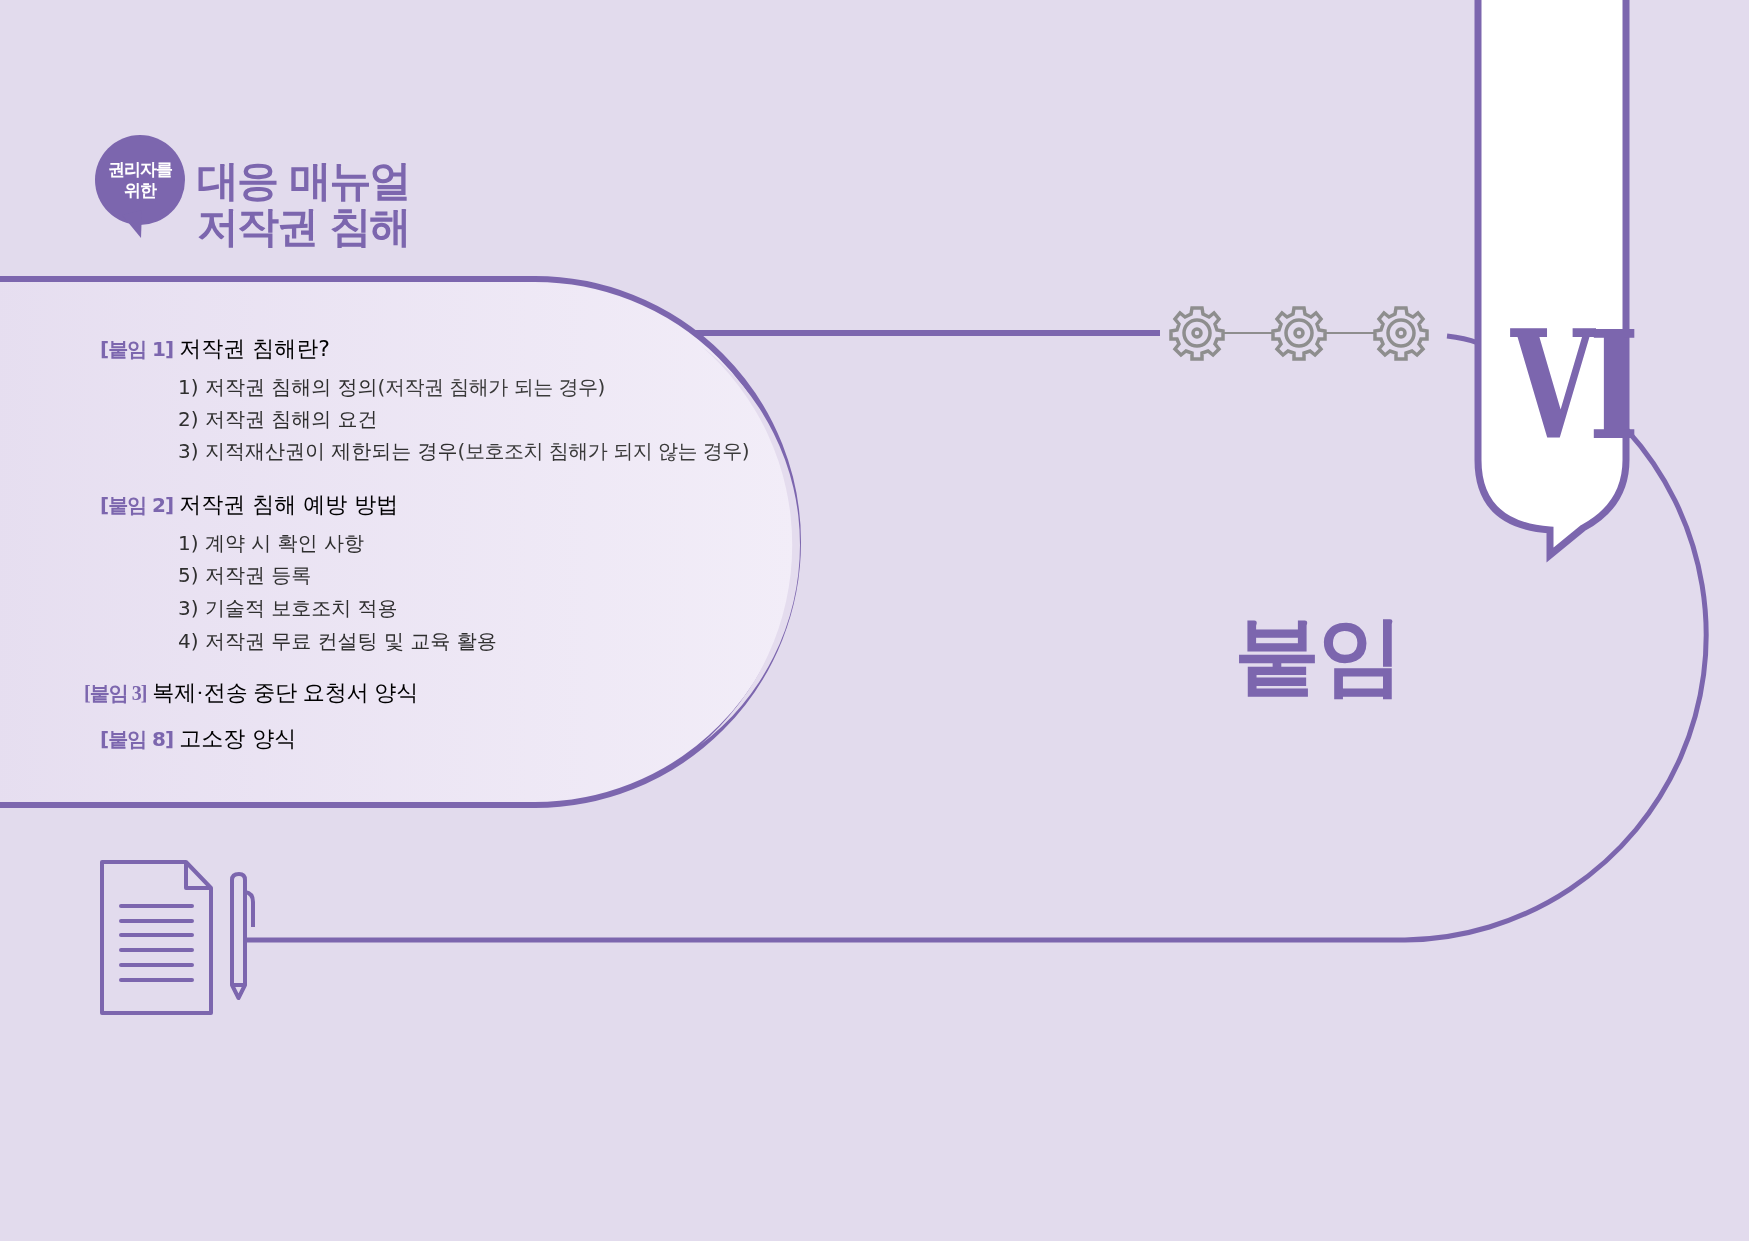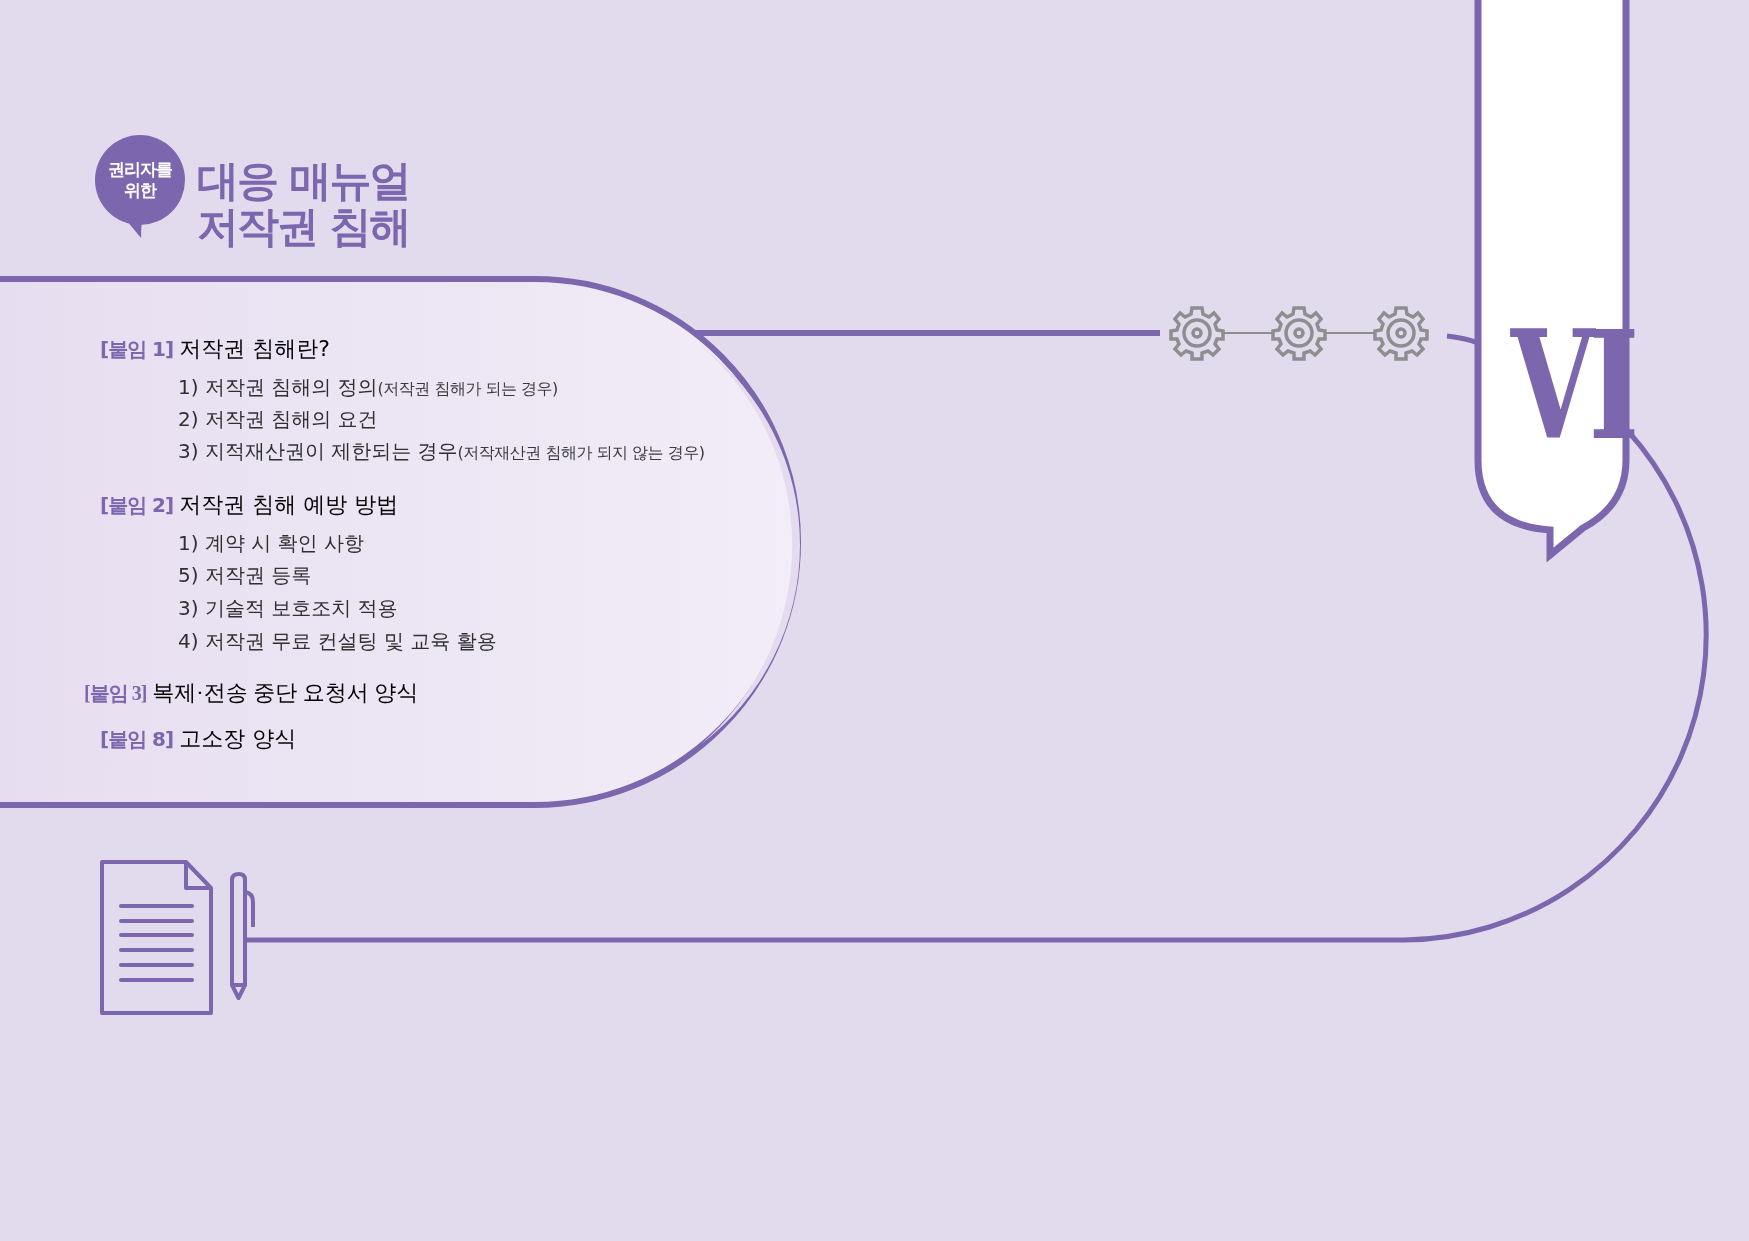--- a/index.html
+++ b/index.html
@@ -19,21 +19,21 @@
     color: #ffffff; font-weight: bold; font-size: 17px; line-height: 21px; letter-spacing: -1px;
   }
   .title {
     position: absolute; left: 197px; top: 158px;
     color: #7c66ae; font-weight: bold; font-size: 42px; line-height: 46px; letter-spacing: -2px;
   }
   .title div { white-space: nowrap; }
   .sec { position: absolute; white-space: nowrap; font-size: 22px; }
   .sec .tag { color: #7c66ae; font-weight: bold; font-size: 20px; letter-spacing: -1px; margin-right: 6px; }
   .sub { position: absolute; white-space: nowrap; font-size: 20px; color: #2f2f2f; }
-  .sub .note { font-size: 16px; color: #3a3a3a; letter-spacing: -0.5px; text-align: right; }
+  .sub .note { font-size: 20px; color: #3a3a3a; letter-spacing: -0.5px; text-align: right; }
 
   .roman {
     position: absolute; left: 1495px; top: 300px; width: 112px; text-align: center;
     font-family: "DejaVu Serif", "Liberation Serif", serif;
     font-size: 150px; line-height: 170px; color: #7c66ae; font-weight: bold;
     transform: scaleX(0.72); transform-origin: center;
     letter-spacing: -8px;
   }
   .appendix {
     position: absolute; left: 1234px; top: 605px;
@@ -122,21 +122,21 @@
     <div class="sec" style="left:100px; top:334px;">
       <span class="tag">[붙임 1]</span><span>저작권 침해란?</span>
     </div>
     <div class="sub" style="left:178px; top:374px;">
       <span>1) 저작권 침해의 정의</span><span class="note">(저작권 침해가 되는 경우)</span>
     </div>
     <div class="sub" style="left:178px; top:406px;">
       <span>2) 저작권 침해의 요건</span>
     </div>
     <div class="sub" style="left:178px; top:438px;">
-      <span>3) 지적재산권이 제한되는 경우</span><span class="note">(저작재산권 침해가 되지 않는 경우)</span>
+      <span>3) 지적재산권이 제한되는 경우</span><span class="note">(보호조치 침해가 되지 않는 경우)</span>
     </div>
 
     <div class="sec" style="left:100px; top:490px;">
       <span class="tag">[붙임 2]</span><span>저작권 침해 예방 방법</span>
     </div>
     <div class="sub" style="left:178px; top:530px;">
       <span>1) 계약 시 확인 사항</span>
     </div>
     <div class="sub" style="left:178px; top:562px;">
       <span>5) 저작권 등록</span>
@@ -151,13 +151,14 @@
     <div class="sec" style="left:84px; top:678px;font-family:Liberation Serif, serif;">
       <span class="tag">[붙임 3]</span><span>복제·전송 중단 요청서 양식</span>
     </div>
 
     <div class="sec" style="left:100px; top:724px;">
       <span class="tag">[붙임 8]</span><span>고소장 양식</span>
     </div>
   </div>
 
   <div class="roman">VI</div>
+  <div class="appendix">붙임</div>
 </div>
 
 </body></html>

